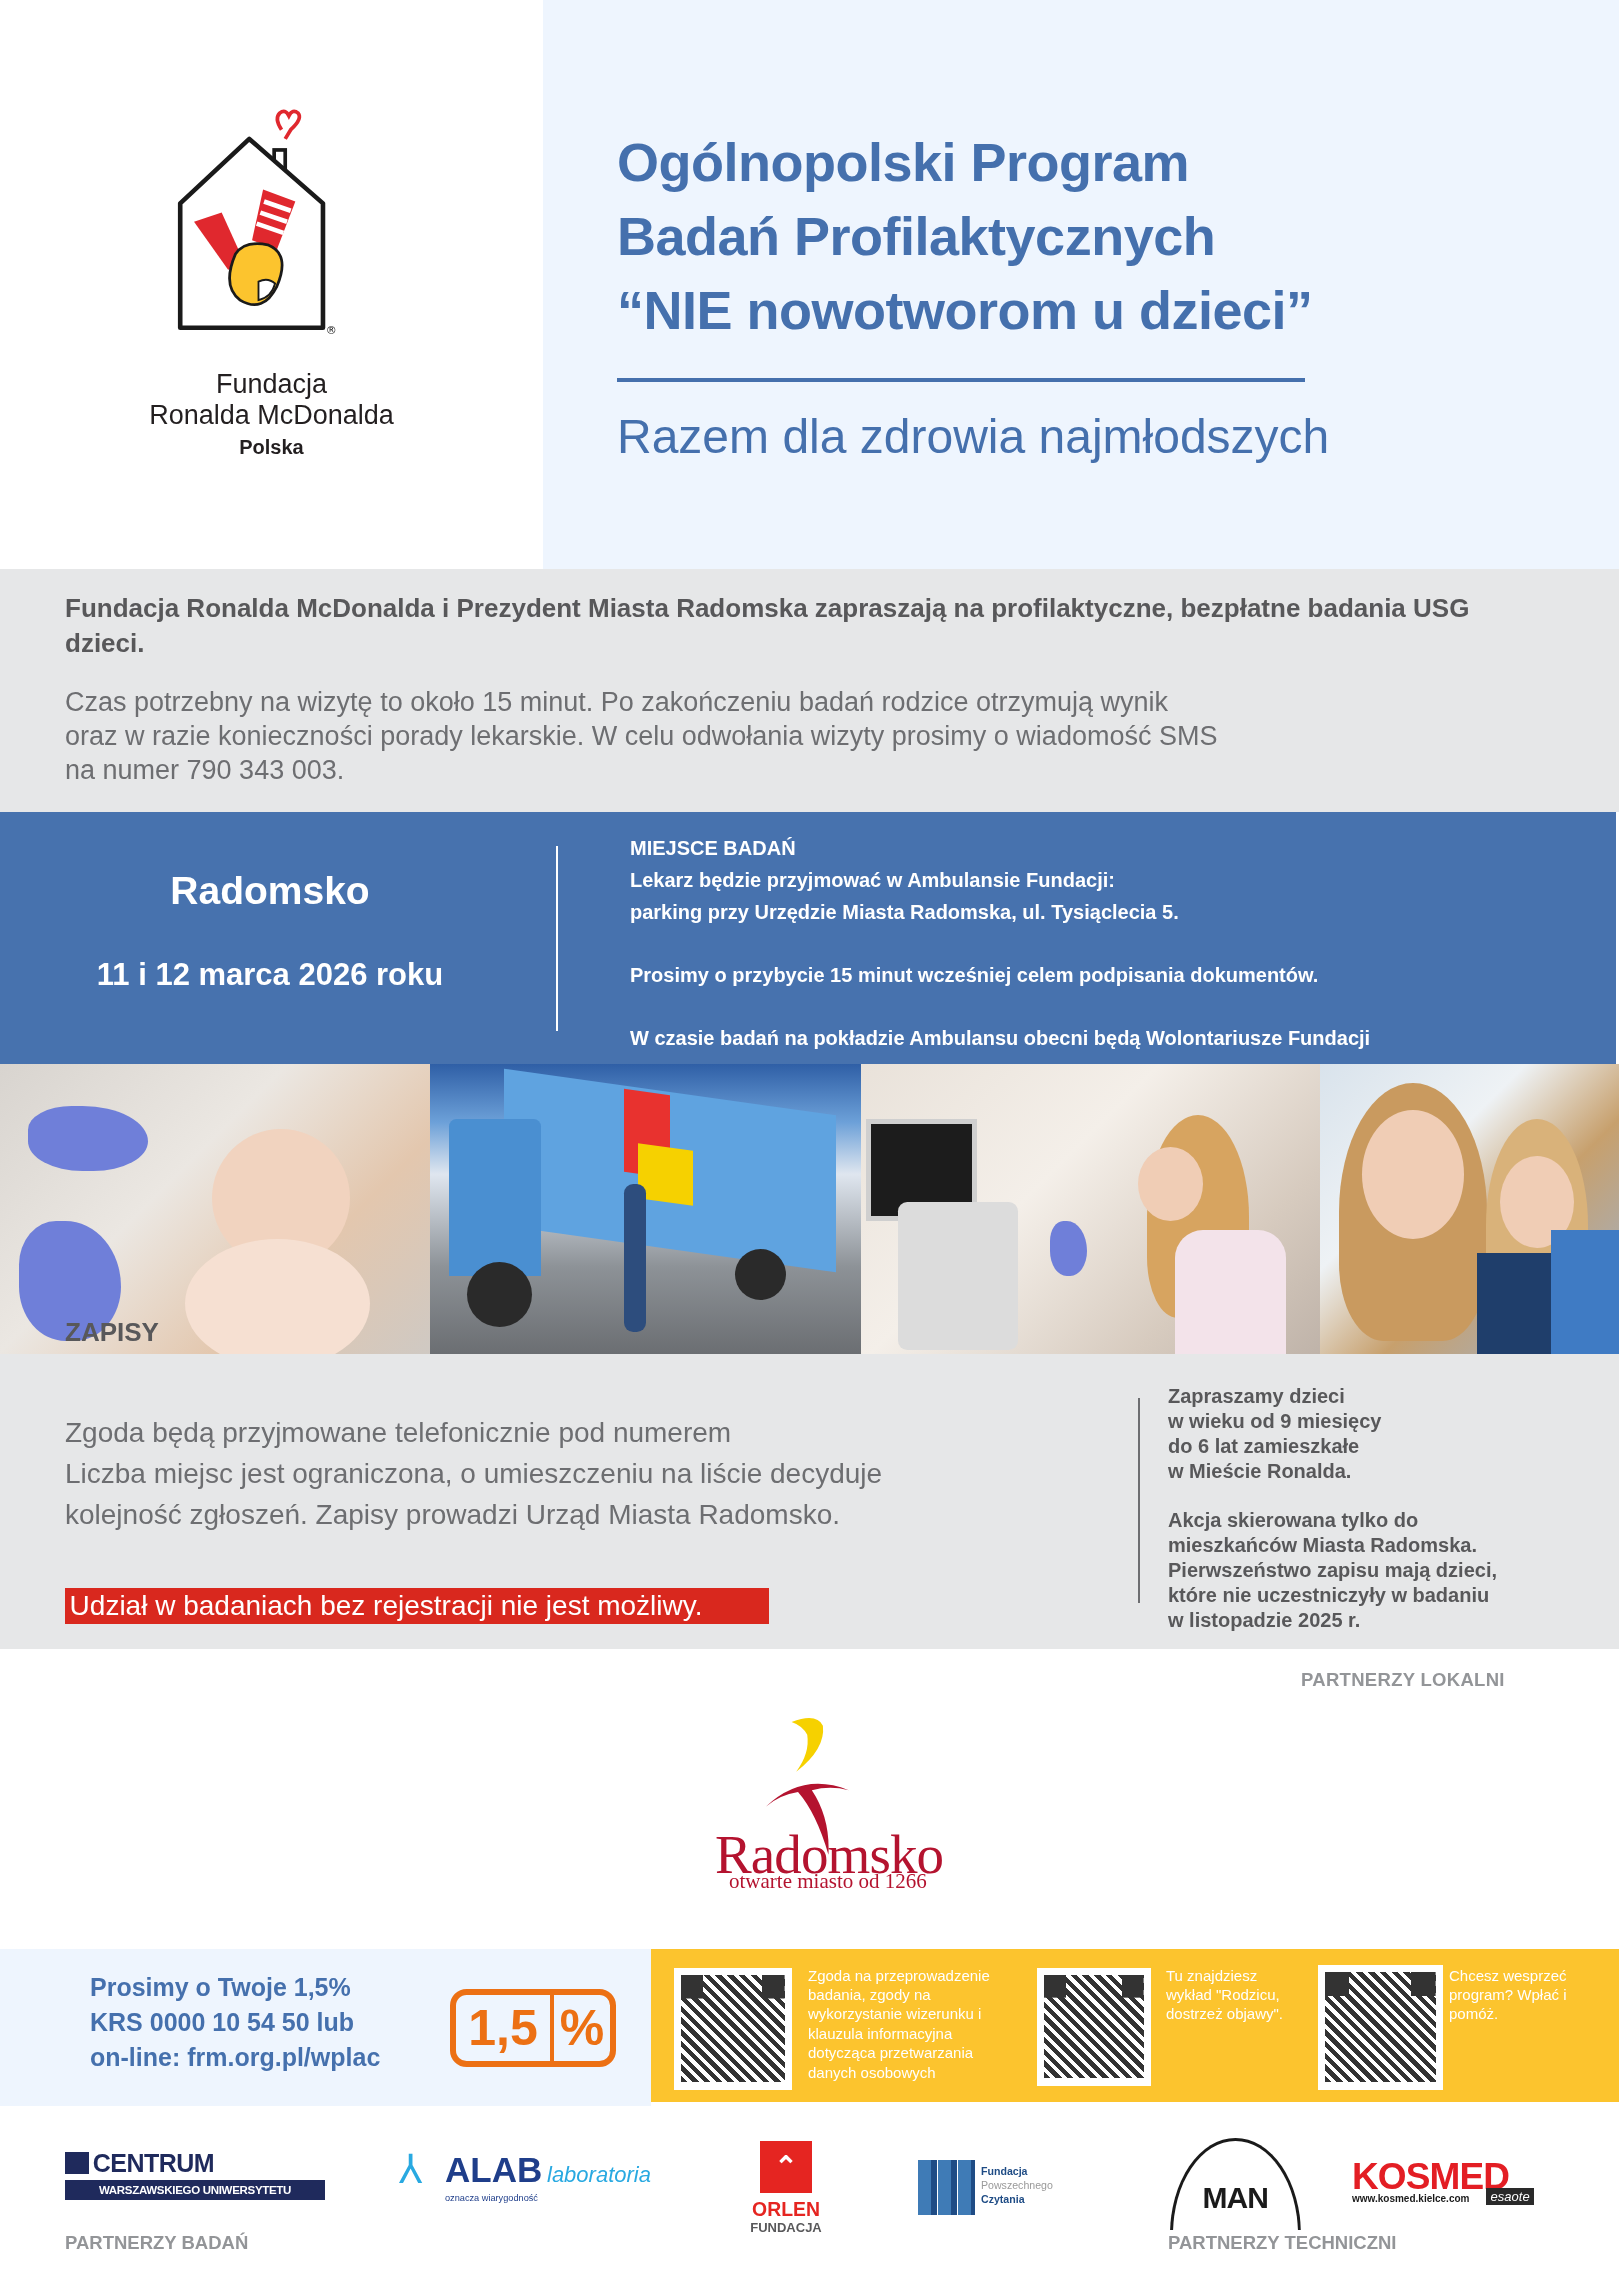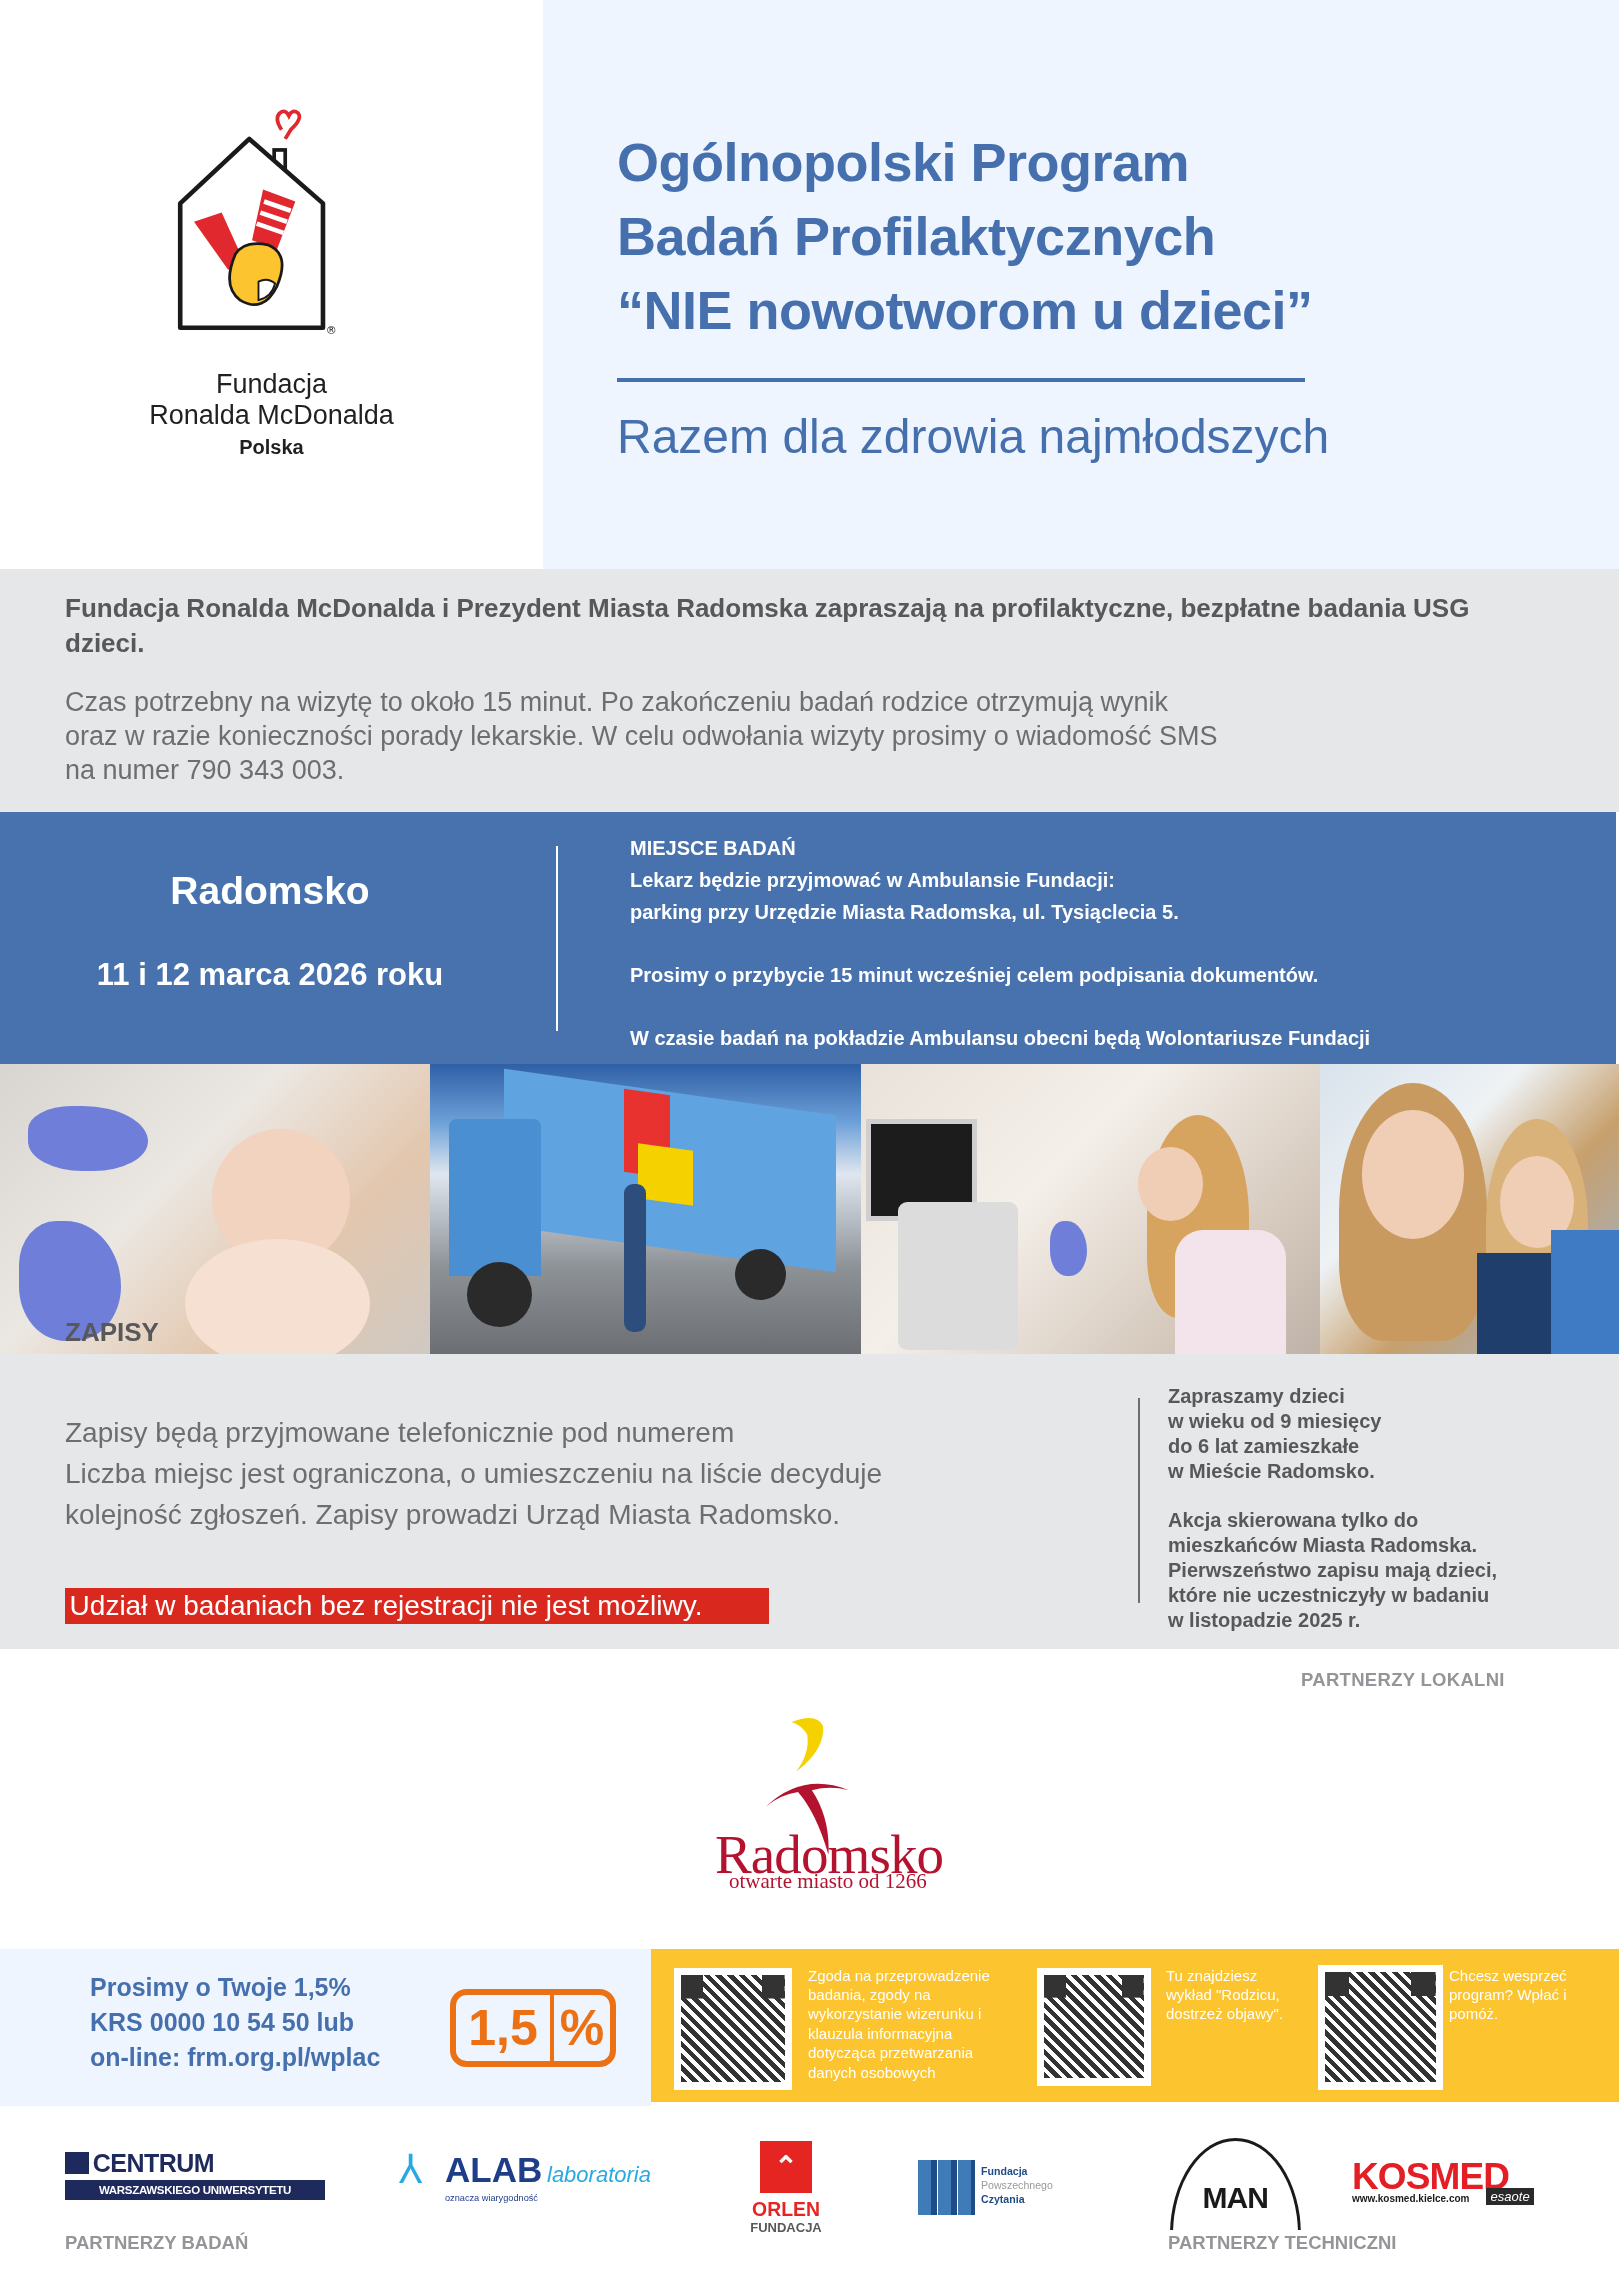--- a/index.html
+++ b/index.html
@@ -188,31 +188,31 @@
     <div class="hair" style="left:166px;top:55px;width:102px;height:212px;background:#d9b27a;"></div>
     <div class="face" style="left:180px;top:92px;width:74px;height:92px;"></div>
     <div style="position:absolute;left:157px;top:189px;width:74px;height:101px;background:#1f3e6b;"></div>
     <div style="position:absolute;left:231px;top:166px;width:69px;height:124px;background:#3f7bc4;"></div>
   </div>
 </div>
 
 <div class="abs zapisy"></div>
 <div class="abs zap-title">ZAPISY</div>
 <div class="abs zap-body">
-  <div>Zapisy będą przyjmowane telefonicznie pod numerem</div>
+  <div>Zgoda będą przyjmowane telefonicznie pod numerem</div>
   <div>Liczba miejsc jest ograniczona, o umieszczeniu na liście decyduje</div>
   <div>kolejność zgłoszeń. Zapisy prowadzi Urząd Miasta Radomsko.</div>
 </div>
 <div class="abs zap-warning">Udział w badaniach bez rejestracji nie jest możliwy.</div>
 <div class="abs zap-divider"></div>
 <div class="abs zap-side">
   <div>Zapraszamy dzieci</div>
   <div>w wieku od 9 miesięcy</div>
   <div>do 6 lat zamieszkałe</div>
-  <div>w Mieście Radomsko.</div>
+  <div>w Mieście Ronalda.</div>
   <div class="gap"></div>
   <div>Akcja skierowana tylko do</div>
   <div>mieszkańców Miasta Radomska.</div>
   <div>Pierwszeństwo zapisu mają dzieci,</div>
   <div>które nie uczestniczyły w badaniu</div>
   <div>w listopadzie 2025 r.</div>
 </div>
 
 <div class="abs lp-label">PARTNERZY LOKALNI</div>
 <svg class="abs rad-logo" viewBox="0 0 300 230">

